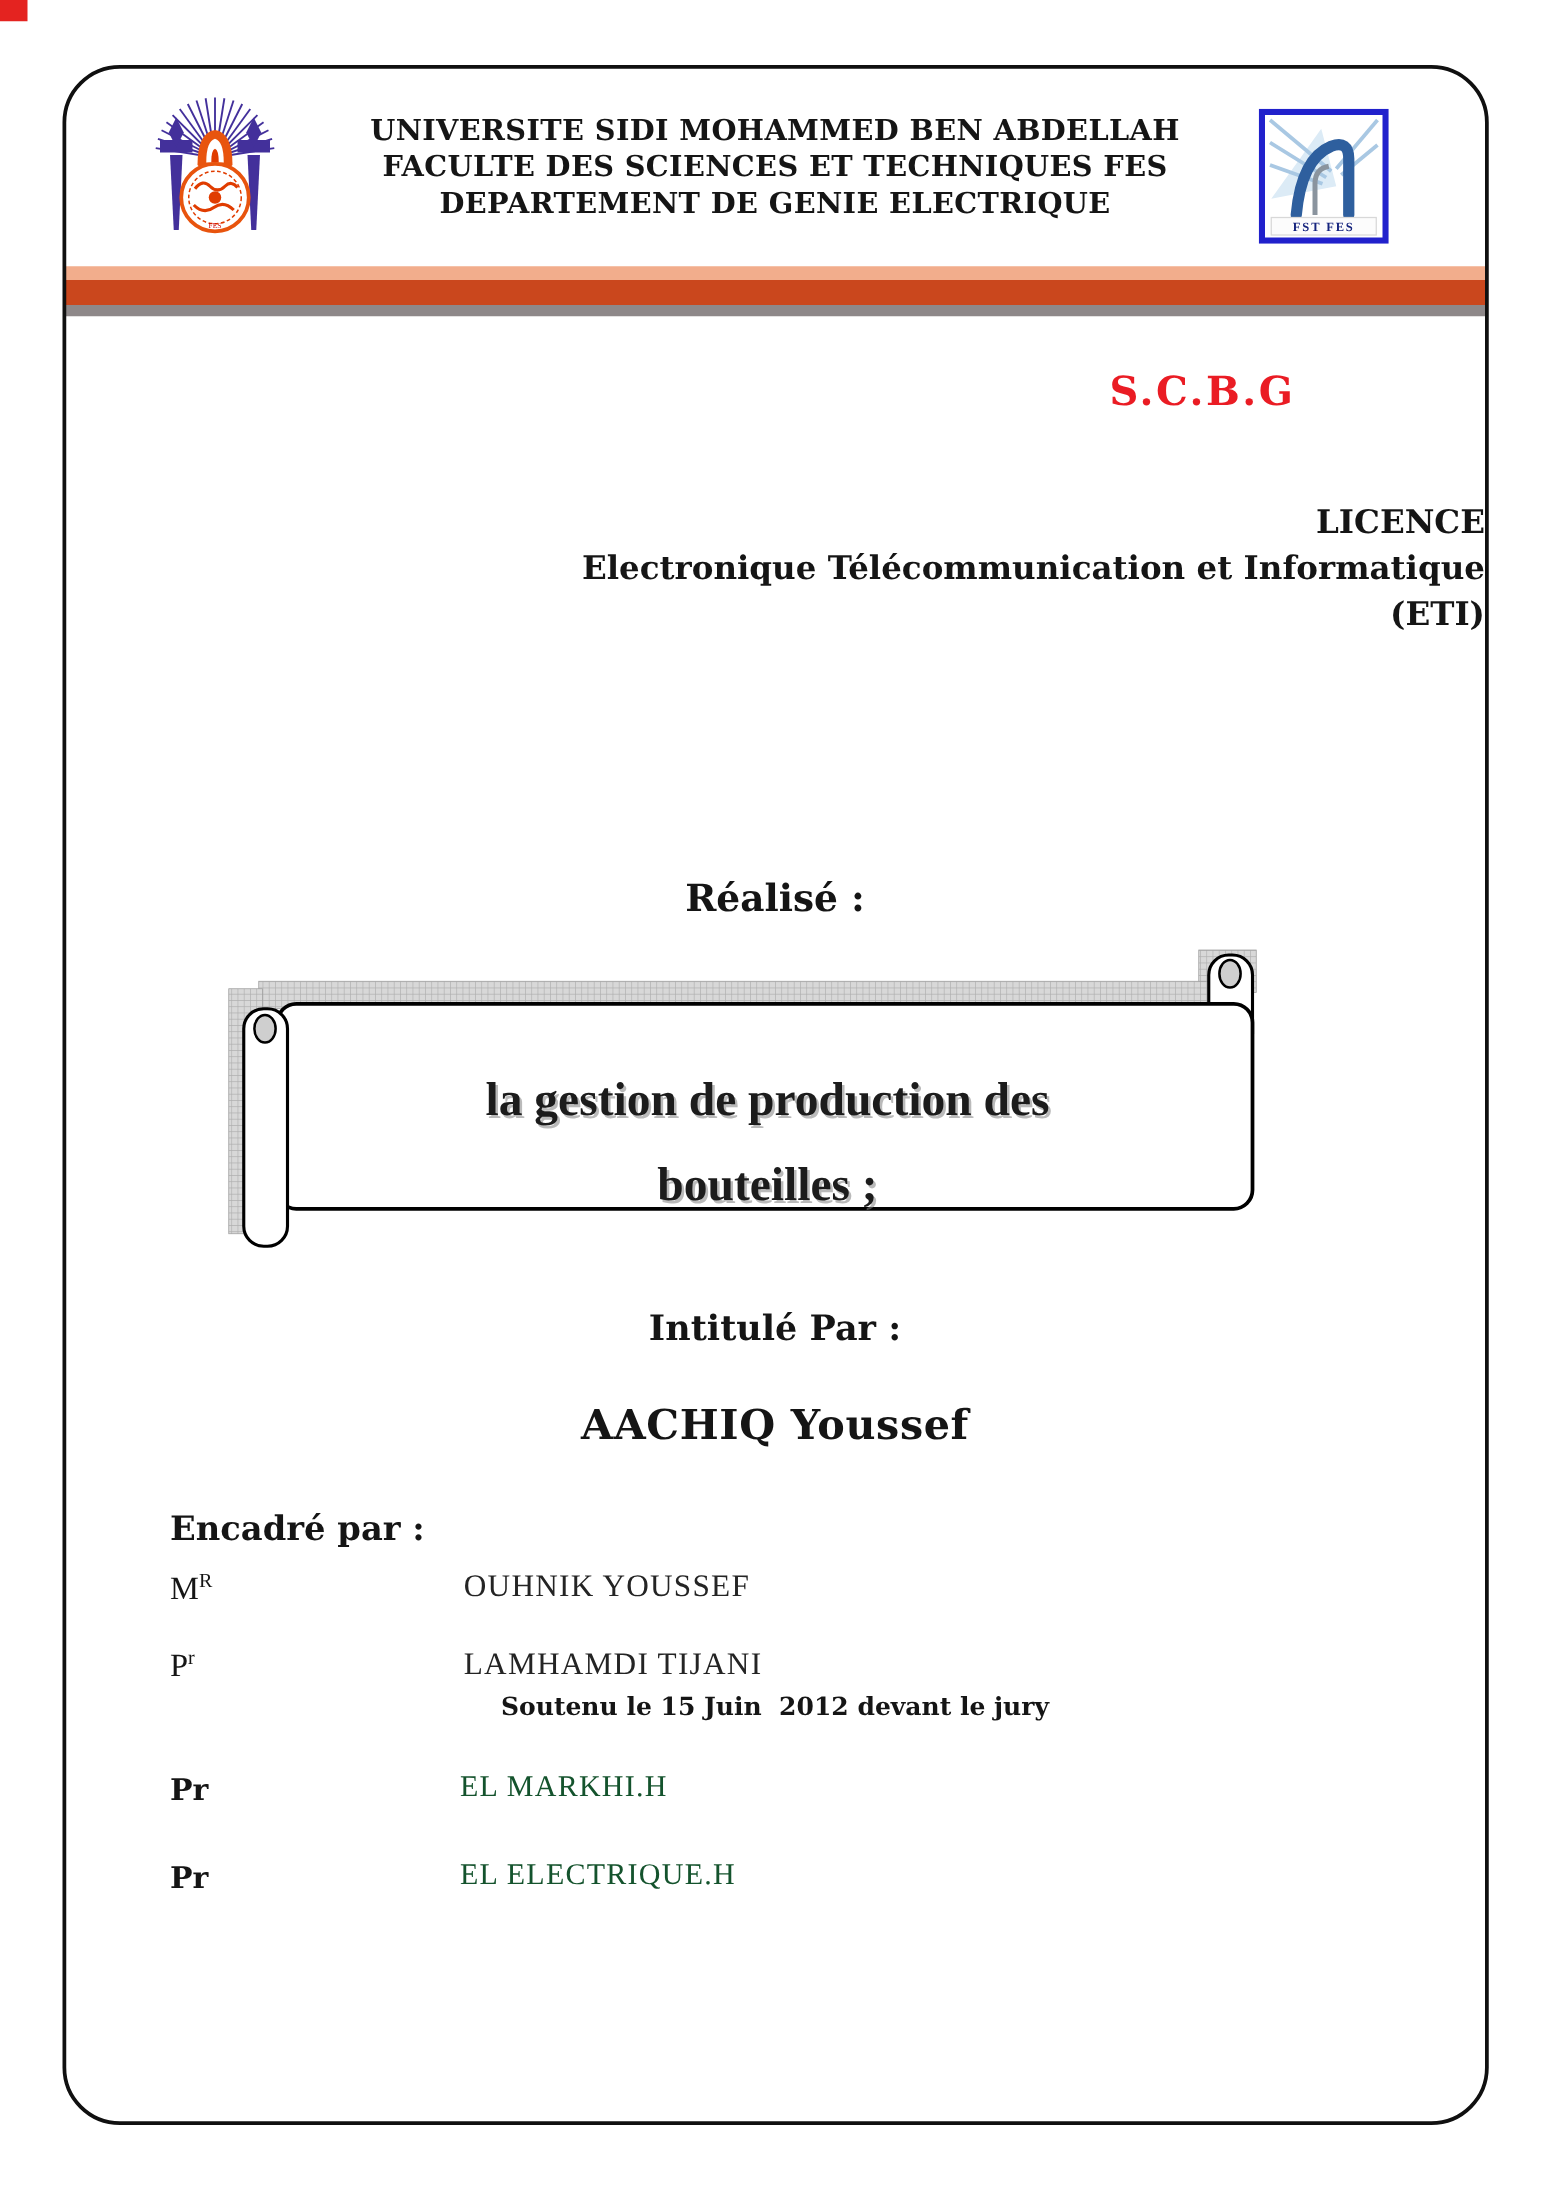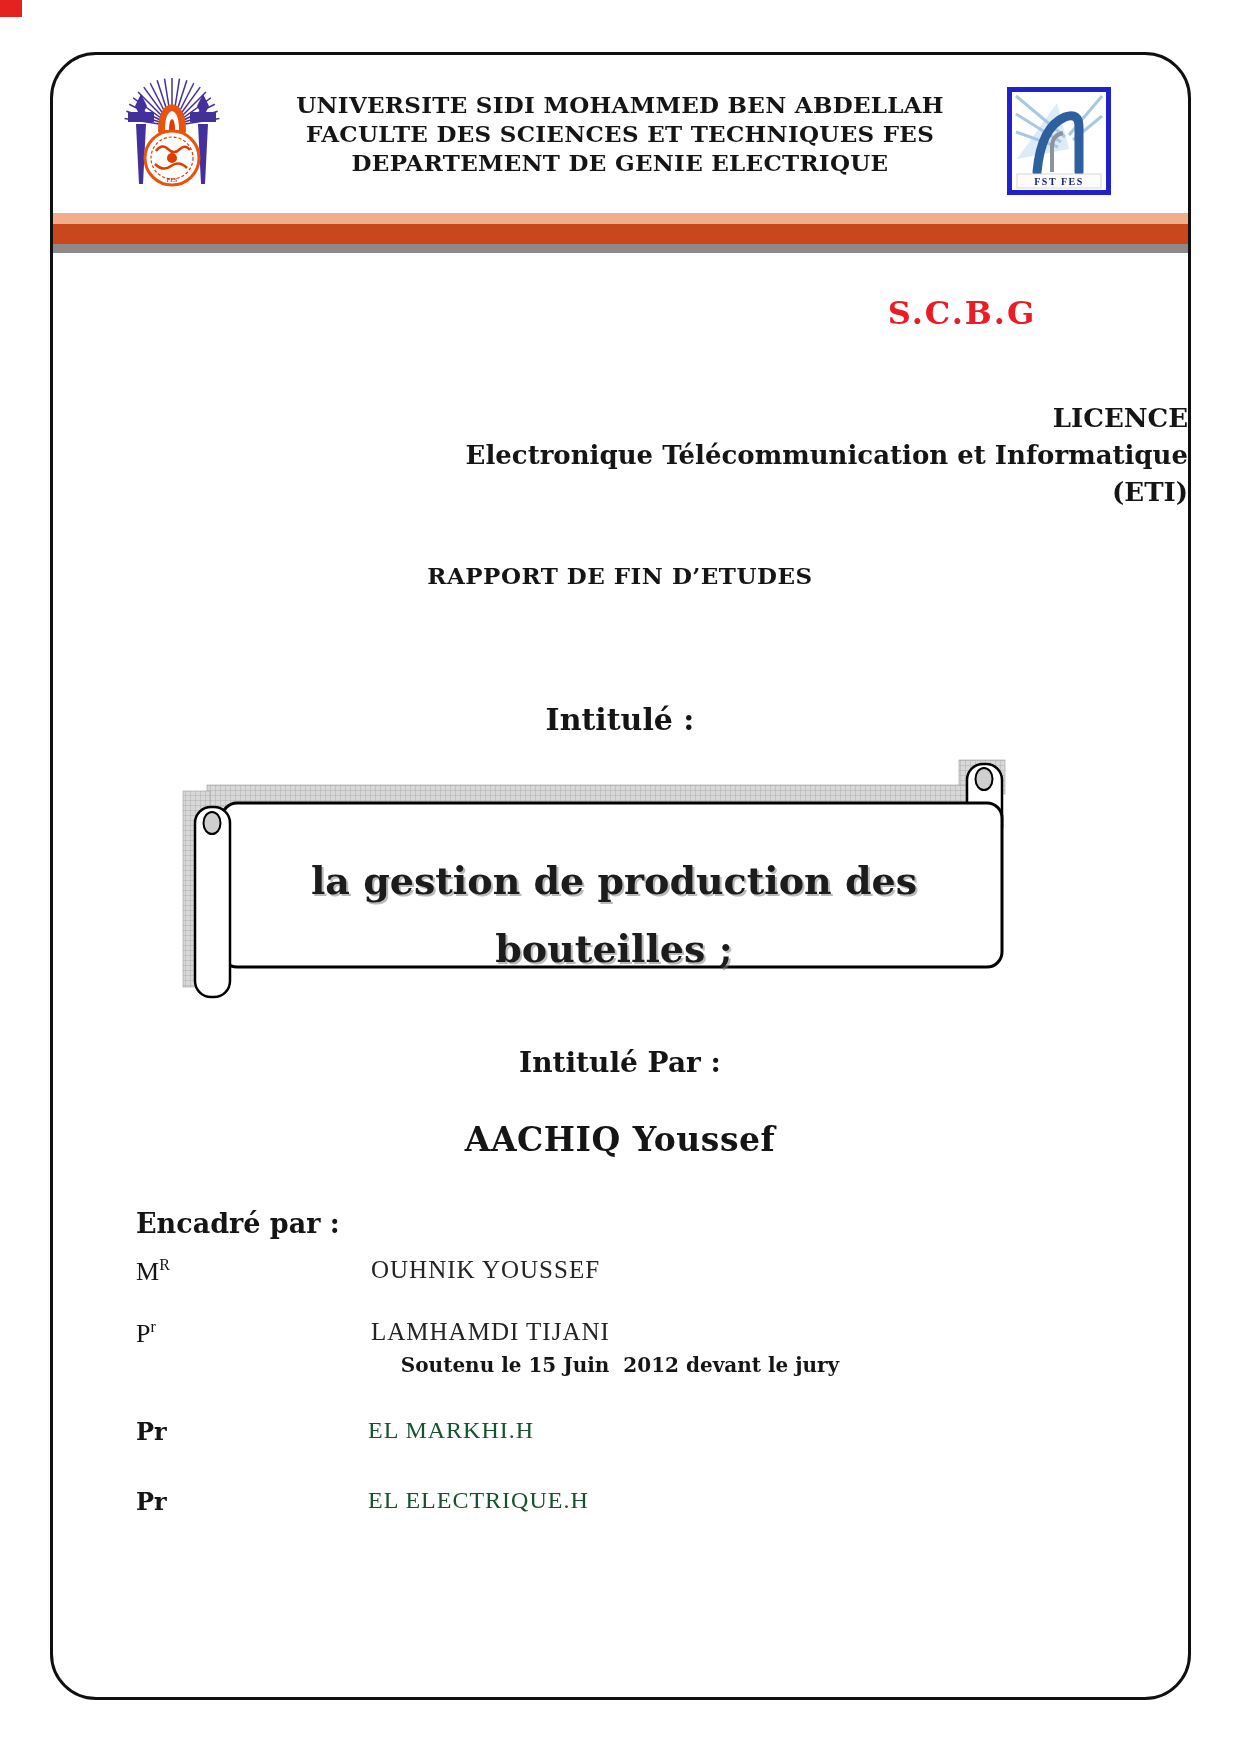--- a/index.html
+++ b/index.html
@@ -25,21 +25,21 @@
 
   #header-lines{top:90px;font-size:23px;line-height:29px;letter-spacing:.3px;}
   #scbg{top:294px;left:852px;width:220px;text-align:center;font-size:32px;
         color:#ea1c24;letter-spacing:2px;}
   #degree{top:400px;font-size:26px;line-height:37px;text-align:right;}
   #rapport{top:562px;font-size:23px;letter-spacing:.5px;}
   #intitule{top:702px;font-size:30px;}
 
   #scroll-svg{left:180px;top:755px;}
   #title1,#title2{left:228px;width:772px;text-align:center;font-size:38px;
-        color:#1c1c1c;text-shadow:2px 2px 0 rgba(130,130,130,.55);}
+        color:#1c1c1c;text-shadow:2px 2px 0 rgba(130,130,130,.55);font-family:Liberation Serif, serif;}
   #title1{top:858px;}
   #title2{top:926px;}
 
   #realise{top:1046px;font-size:28px;}
   #author{top:1120px;font-size:33px;letter-spacing:.5px;}
   #encadre{top:1208px;left:136px;font-size:27px;}
 
   .person-row{left:0;width:1240px;height:36px;font-size:26px;padding-left:40px;}
   .person-row .rtitle{position:absolute;left:136px;}
   .person-row .rname{position:absolute;left:371px;font-size:25px;letter-spacing:1px;color:#242424;}
@@ -141,23 +141,22 @@
   </div>
 
   <div id="scbg" class="t bserif">S.C.B.G</div>
 
   <div id="degree" class="t bserif center">
     <div>LICENCE</div>
     <div>Electronique Télécommunication et Informatique</div>
     <div>(ETI)</div>
   </div>
 
-  <div id="rapport" class="t bserif center">RAPPORT DE FIN D’ETUDES</div>
-
-  <div id="intitule" class="t bserif center">Intitulé :</div>
+
+  <div id="intitule" class="t bserif center">Réalisé :</div>
 
   <svg id="scroll-svg" class="abs" width="830" height="250" viewBox="0 0 830 250">
     <defs>
       <pattern id="hatch" width="5" height="5" patternUnits="userSpaceOnUse">
         <rect width="5" height="5" fill="#d8d8d8"></rect>
         <path d="M0 0H5M0 0V5" stroke="#aeaeae" stroke-width="1"></path>
       </pattern>
     </defs>
     <g>
       <rect x="779" y="5" width="46" height="34" fill="url(#hatch)" stroke="#9e9e9e" stroke-width=".6"></rect>

